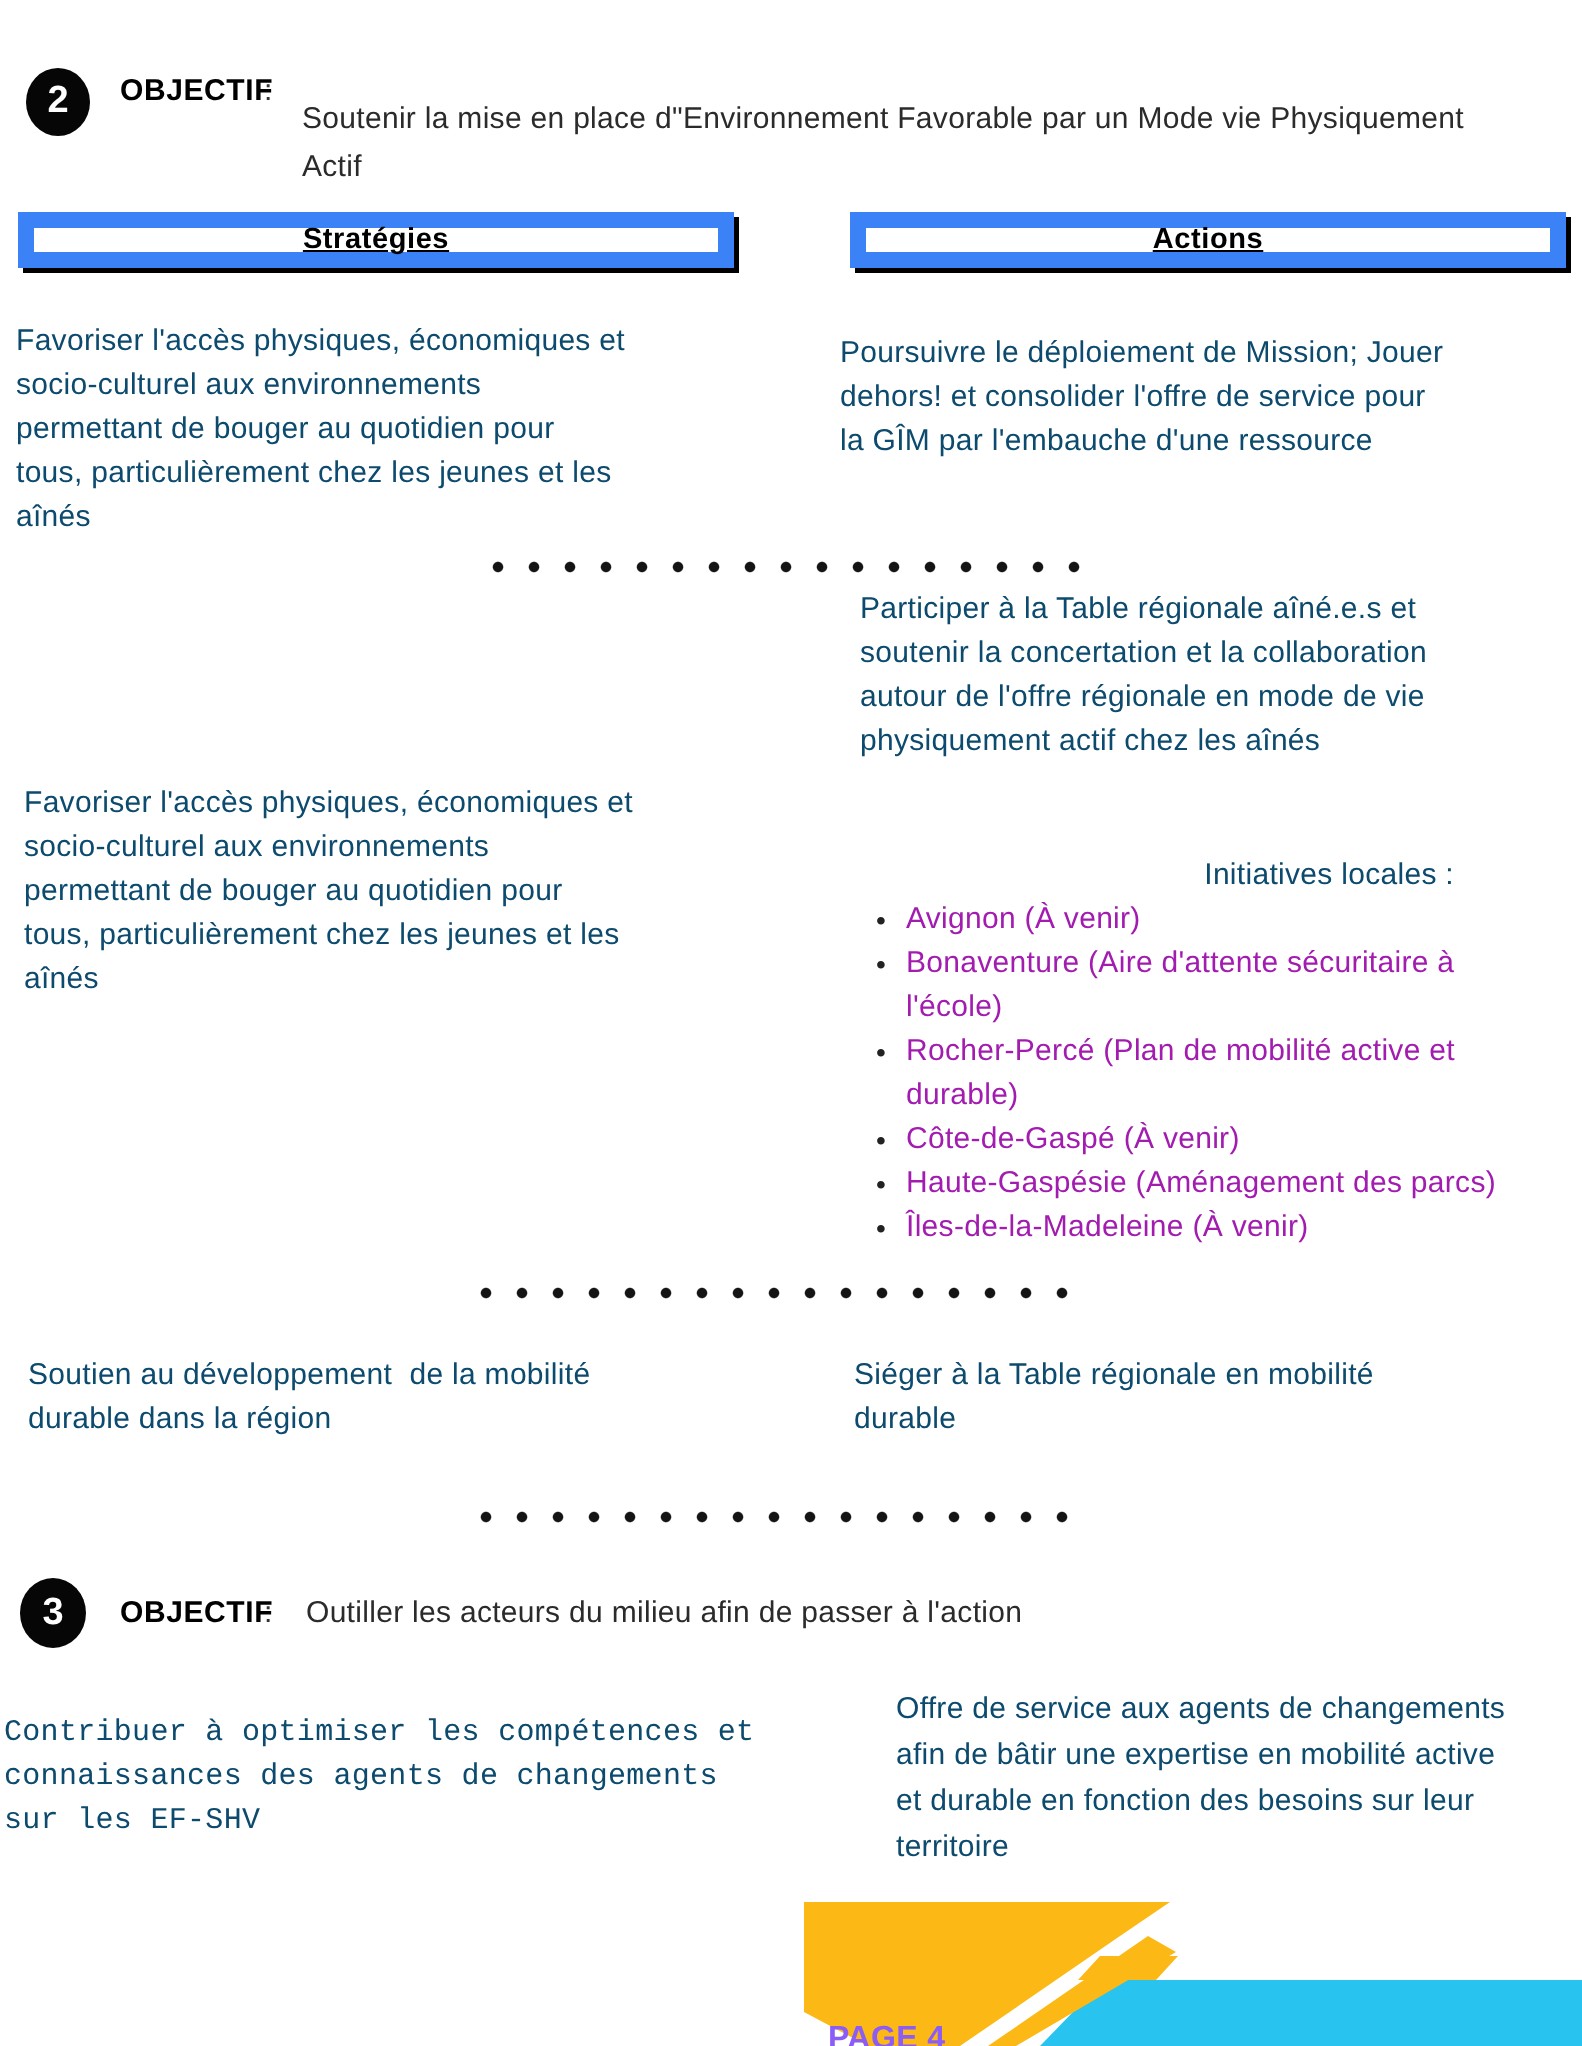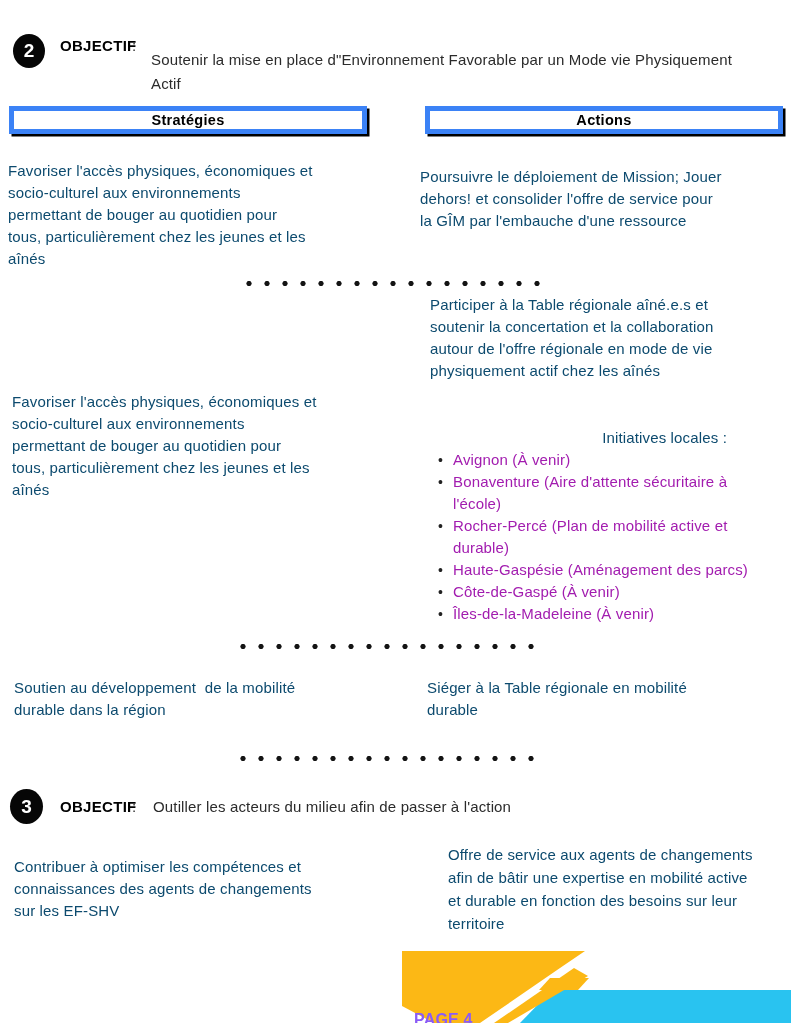--- a/index.html
+++ b/index.html
@@ -14,23 +14,23 @@
   .circle{
     position:absolute;background:#060606;border-radius:50%;color:#fff;
     display:flex;align-items:center;justify-content:center;
     font-weight:700;font-size:19px;
   }
   .obj-label{position:absolute;font-weight:700;font-size:15px;color:#000;letter-spacing:0.3px;}
   .obj-colon{position:absolute;font-size:15px;color:#333;}
   .obj-text{position:absolute;font-size:15px;line-height:24px;white-space:pre-wrap;color:#2b2b2b;letter-spacing:0.15px;}
   .hdr-box{
     position:absolute;top:106px;width:358px;height:28px;box-sizing:border-box;
-    border:5px solid #3b82f6;box-shadow:2.5px 2.5px 0 #000;background:#fff;
+    border:8px solid #3b82f6;box-shadow:2.5px 2.5px 0 #000;background:#fff;
     display:flex;align-items:center;justify-content:center;
-    font-weight:700;font-size:14.5px;color:#000;letter-spacing:0.3px;
+    font-weight:700;font-size:14.5px;color:#000;letter-spacing:0.3px;text-decoration:underline;
   }
   .dots{
     position:absolute;width:307px;height:7px;
     background:radial-gradient(circle,#141414 2.3px,transparent 2.9px);
     background-size:18px 7px;background-repeat:repeat-x;background-position:0 50%;
   }
   ul.initiatives{
     position:absolute;left:437px;top:449px;width:340px;margin:0;padding:0;
     list-style:none;font-size:15px;line-height:22px;letter-spacing:0.15px;color:#a21caf;
   }
@@ -82,42 +82,42 @@
 permettant de bouger au quotidien pour
 tous, particulièrement chez les jeunes et les
 aînés</div>
   <div class="txt" style="left:427px;top:427px;width:300px;text-align:right;">Initiatives locales :</div>
   <ul class="initiatives">
     <li>Avignon (À venir)</li>
     <li>Bonaventure (Aire d'attente sécuritaire à
 l'école)</li>
     <li>Rocher-Percé (Plan de mobilité active et
 durable)</li>
+    <li>Côte-de-Gaspé (À venir)</li>
     <li>Haute-Gaspésie (Aménagement des parcs)</li>
-    <li>Côte-de-Gaspé (À venir)</li>
     <li>Îles-de-la-Madeleine (À venir)</li>
   </ul>
 
   <div class="dots" style="left:234px;top:643px;"></div>
 
   <div class="txt" style="left:14px;top:677px;width:382px;">Soutien au développement  de la mobilité
 durable dans la région</div>
   <div class="txt" style="left:427px;top:677px;width:355px;">Siéger à la Table régionale en mobilité
 durable</div>
 
   <div class="dots" style="left:234px;top:755px;"></div>
 
   <div class="circle" style="left:10px;top:789px;width:33px;height:35px;">
     <span>3</span>
   </div>
   <span class="obj-label" style="left:60px;top:798px;">OBJECTIF</span>
   <span class="obj-colon" style="left:132px;top:798px;">:</span>
   <div class="obj-text" style="left:153px;top:795px;width:620px;">Outiller les acteurs du milieu afin de passer à l'action</div>
 
-  <div class="txt" style="left:14px;top:856px;width:400px;">Contribuer à optimiser les compétences et
+  <div class="txt" style="left:2px;top:856px;width:400px;font-family:Liberation Mono, monospace;">Contribuer à optimiser les compétences et
 connaissances des agents de changements
 sur les EF-SHV</div>
   <div class="txt" style="left:448px;top:843px;width:340px;line-height:23px;">Offre de service aux agents de changements
 afin de bâtir une expertise en mobilité active
 et durable en fonction des besoins sur leur
 territoire</div>
 
   <svg class="banner" width="391" height="75" viewBox="0 0 391 75">
     <polygon points="152,42 391,42 391,75 120,75" fill="#29C3F0"></polygon>
     <polygon points="94,75 174,20 188,28 108,75" fill="#FCB815"></polygon>

